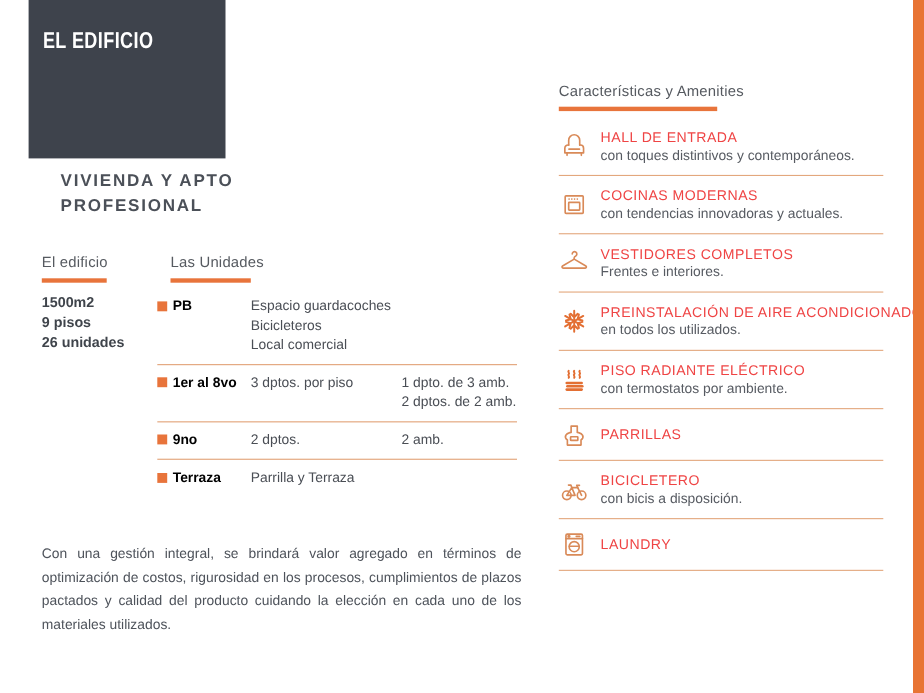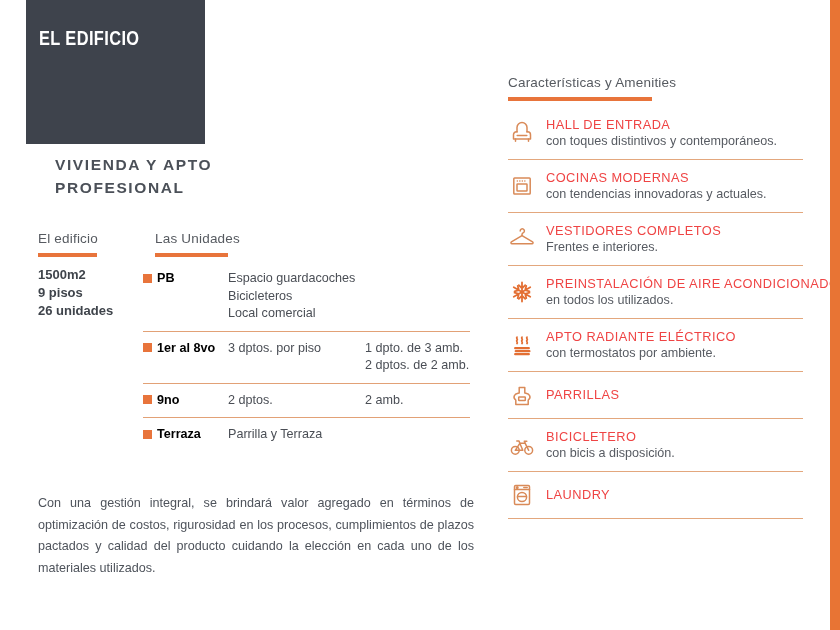--- a/index.html
+++ b/index.html
@@ -187,21 +187,21 @@
             <path d="M13,11.5 c1.3,-1.1 -1.3,-2.1 0,-3.2 c1.3,-1.1 -1.3,-2.1 0,-3.2"></path>
             <path d="M18,11.5 c1.3,-1.1 -1.3,-2.1 0,-3.2 c1.3,-1.1 -1.3,-2.1 0,-3.2"></path>
             <g stroke-width="2.3">
               <path d="M6.2,16.2 H19.8"></path>
               <path d="M6.8,19.2 H20.4"></path>
               <path d="M6.2,22.2 H19.8"></path>
             </g>
           </svg>
         </span>
     <div class="a-text">
-      <div class="a-title">APTO RADIANTE ELÉCTRICO</div>
+      <div class="a-title">PISO RADIANTE ELÉCTRICO</div>
       <div class="a-sub">con termostatos por ambiente.</div>
     </div>
   </div>
 
 
   <div class="amenity">
     <span class="a-icon">
           <svg width="26" height="26" viewBox="0 0 26 26" fill="none" stroke="#d98a58" stroke-width="1.5" stroke-linecap="round" stroke-linejoin="round">
             <path d="M6.8,22.6 V18 C5.3,17 4.7,15.2 5.3,13.8 C5.9,12.5 7.2,11.7 9,11.3 L10.2,11.1 V5.4 H15.8 V11.1 L17,11.3 C18.8,11.7 20.1,12.5 20.7,13.8 C21.3,15.2 20.7,17 19.2,18 V22.6 Z"></path>
             <rect x="9.7" y="15" width="6.6" height="3.4" rx="0.5"></rect>

